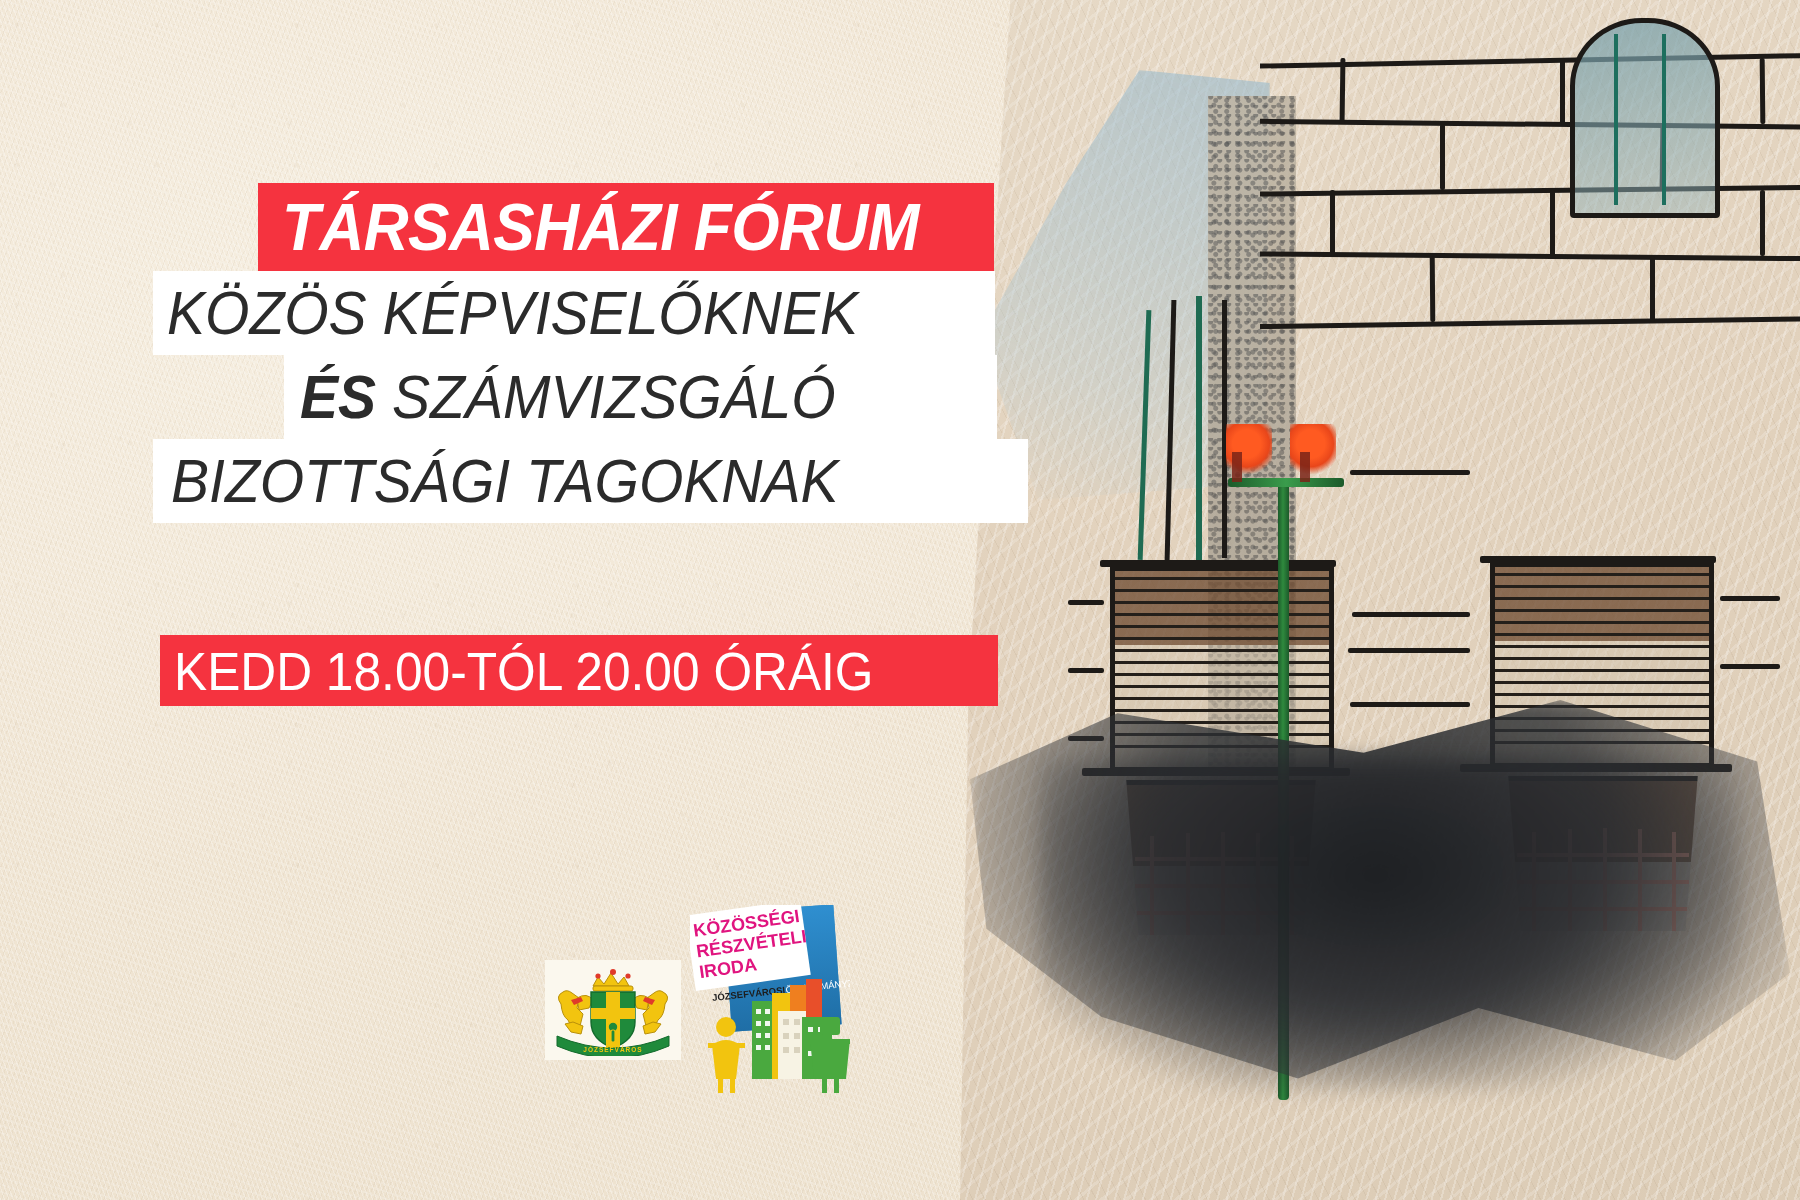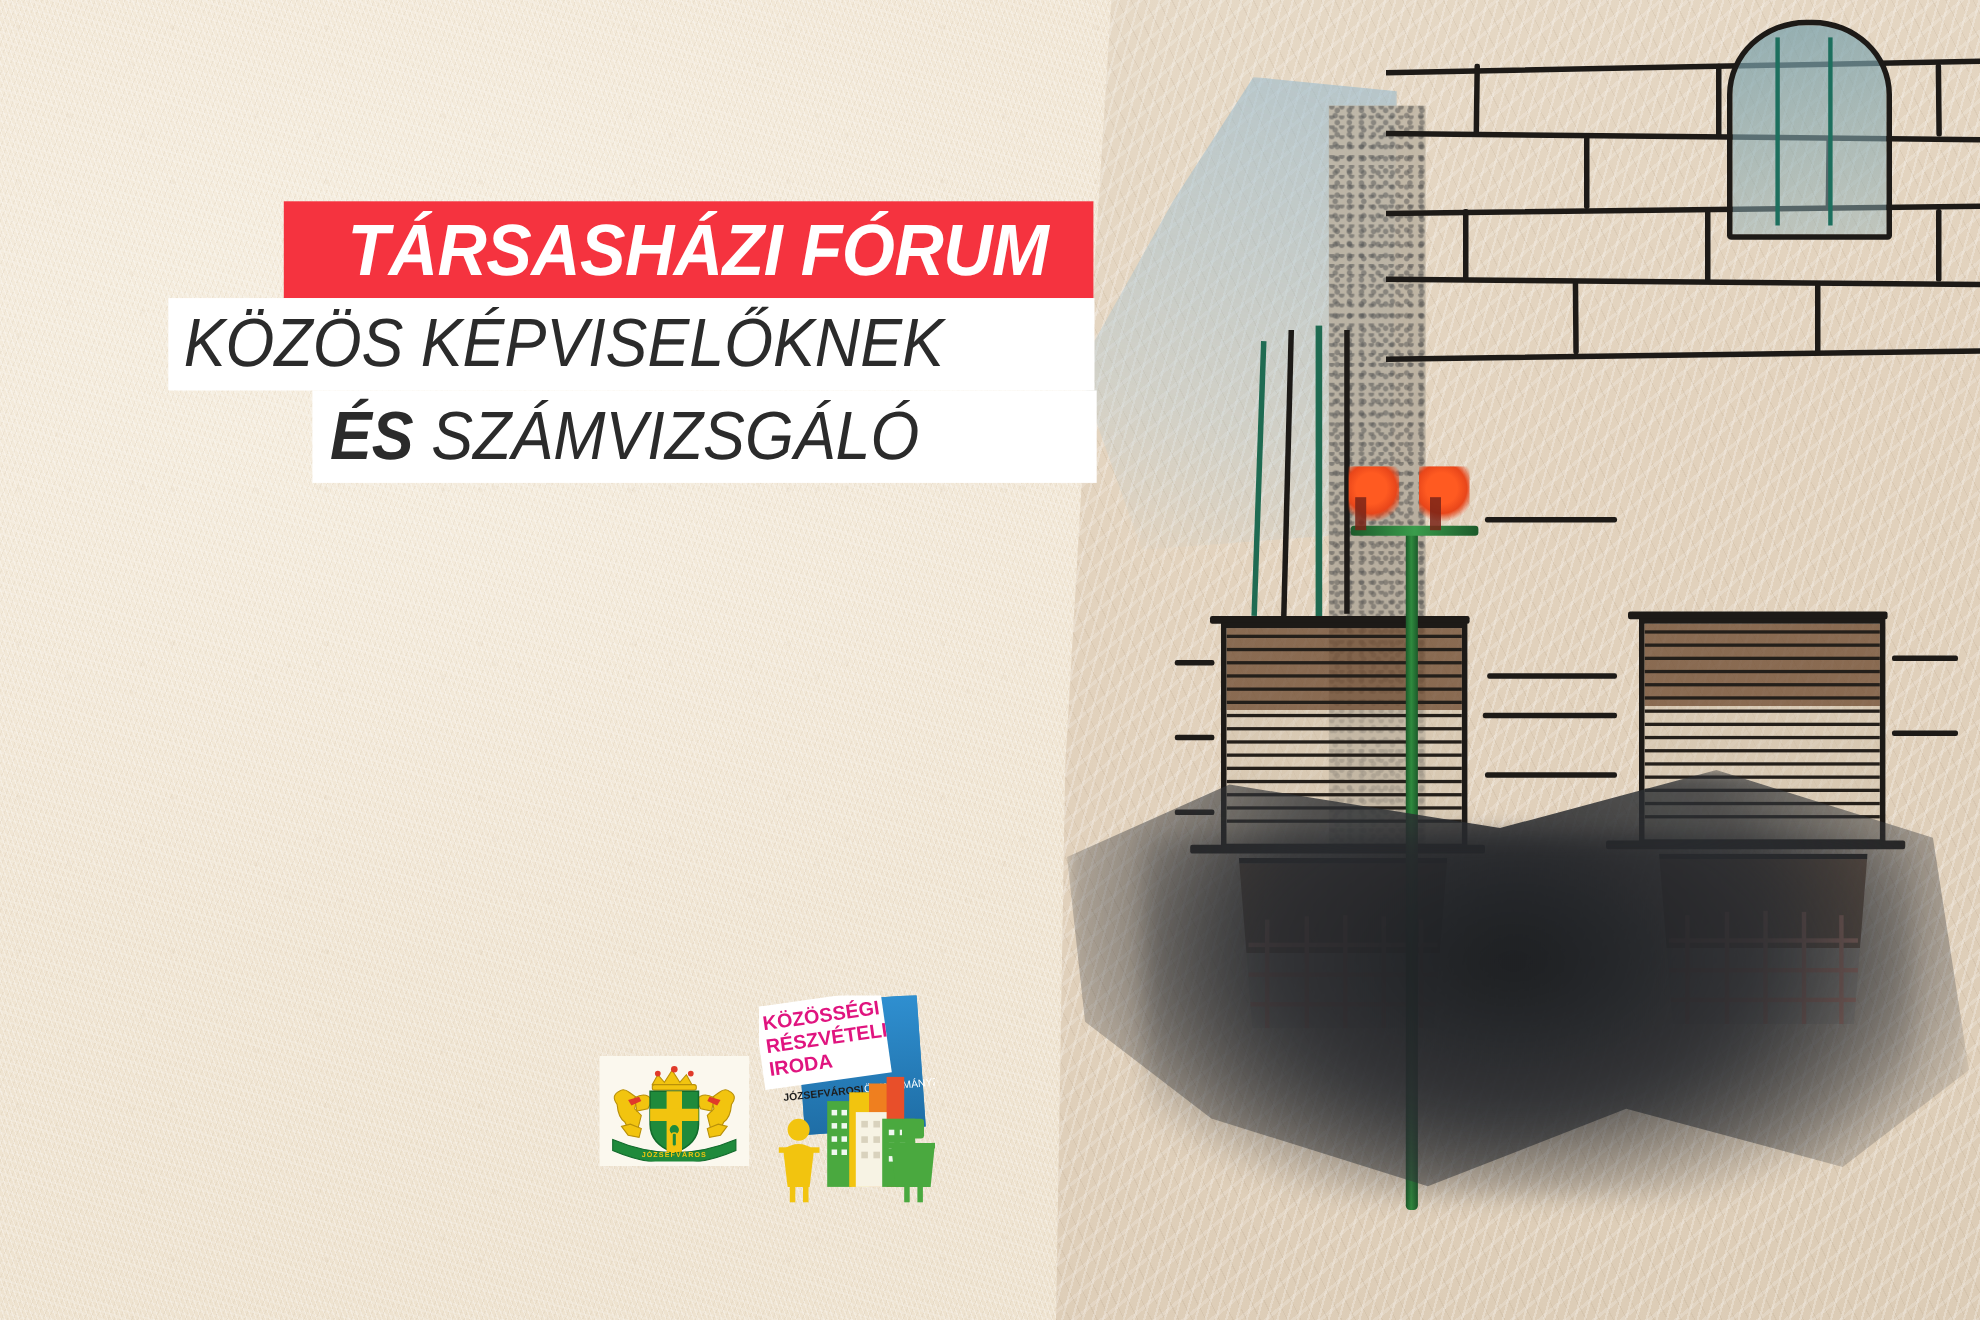--- a/index.html
+++ b/index.html
@@ -349,34 +349,40 @@
     <div class="pole-arm" style="left:268px; top:478px; width:116px;"></div>
     <div class="flower" style="left:266px; top:424px;"></div>
     <div class="flower" style="left:330px; top:424px;"></div>
     <div style="position:absolute;left:272px;top:452px;width:10px;height:30px;background:#7a2417;opacity:.85;"></div>
     <div style="position:absolute;left:340px;top:452px;width:10px;height:30px;background:#7a2417;opacity:.85;"></div>
 
     <div class="illus-dark"></div>
     <div class="illus-dark2"></div>
   </div>
 
-  <div class="band band-red" style="left:258px; top:183px; width:712px; height:88px; padding-left:24px;justify-content:flex-end;">
+  <div class="band band-red" style="left:258px; top:183px; width:712px; height:88px; padding-left:24px;">
     <span class="t-title">TÁRSASHÁZI FÓRUM</span>
   </div>
 
   <div class="band band-white" style="left:284px; top:355px; width:697px; height:84px; padding-left:16px;">
     <span class="t-sub"><b>ÉS</b><span> SZÁMVIZSGÁLÓ</span></span>
   </div>
 
   <div class="band band-white" style="left:153px; top:271px; width:828px; height:84px; padding-left:14px;">
     <span class="t-sub">KÖZÖS KÉPVISELŐKNEK</span>
   </div>
 
-
-
+  <div class="band band-white" style="left:153px; top:439px; width:857px; height:84px; padding-left:18px;">
+    <span class="t-sub">BIZOTTSÁGI TAGOKNAK</span>
+  </div>
+
+
+  <div class="band band-red" style="left:160px; top:635px; width:824px; height:71px; padding-left:14px;">
+    <span class="t-time">KEDD 18.00-TÓL 20.00 ÓRÁIG</span>
+  </div>
 
 
   <div class="logos">
 
     <div class="crest-card">
       <svg class="crest-svg" width="124" height="92" viewBox="0 0 124 92">
 
         <g fill="#f2c40f" stroke="#b9900a" stroke-width="1">
           <path d="M10 40 q-6 -8 2 -12 q4 -3 9 1 l7 5 l-2 10 l6 6 l-3 12 l-8 2 l-4 -8 q-6 -4 -7 -16z"></path>
           <path d="M26 34 q10 -6 16 2 l-4 8 l-10 2z"></path>

